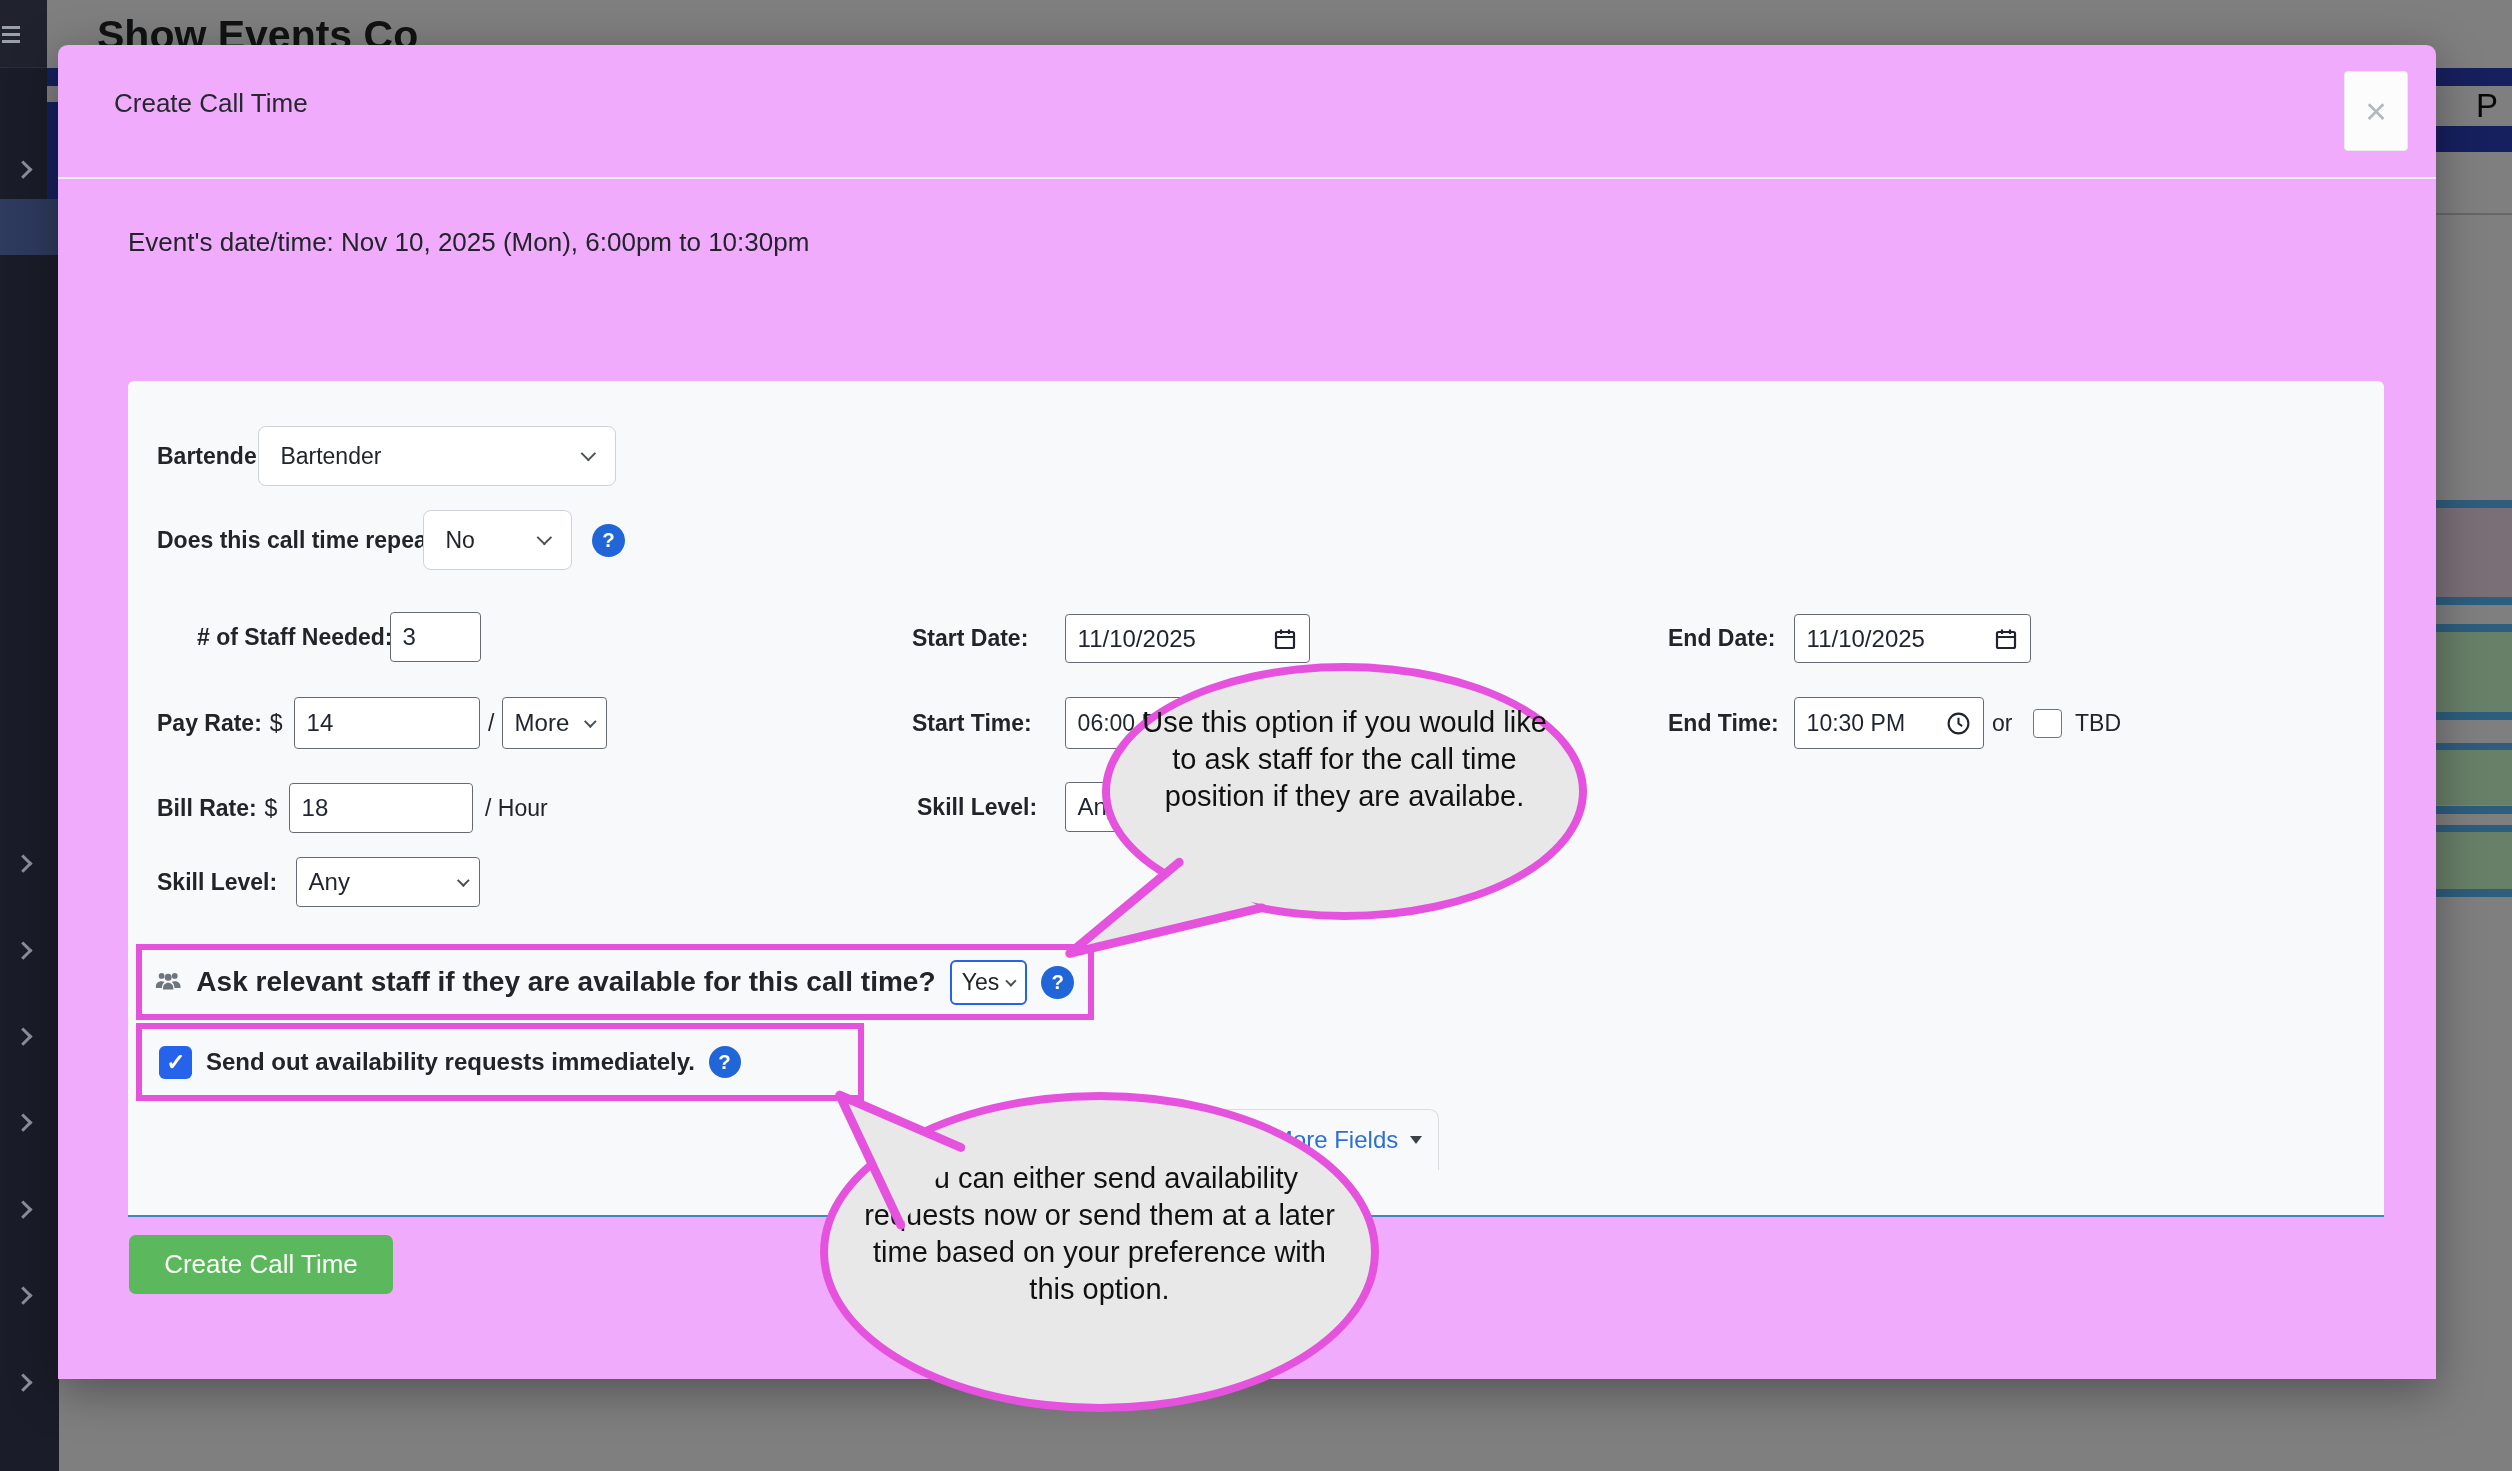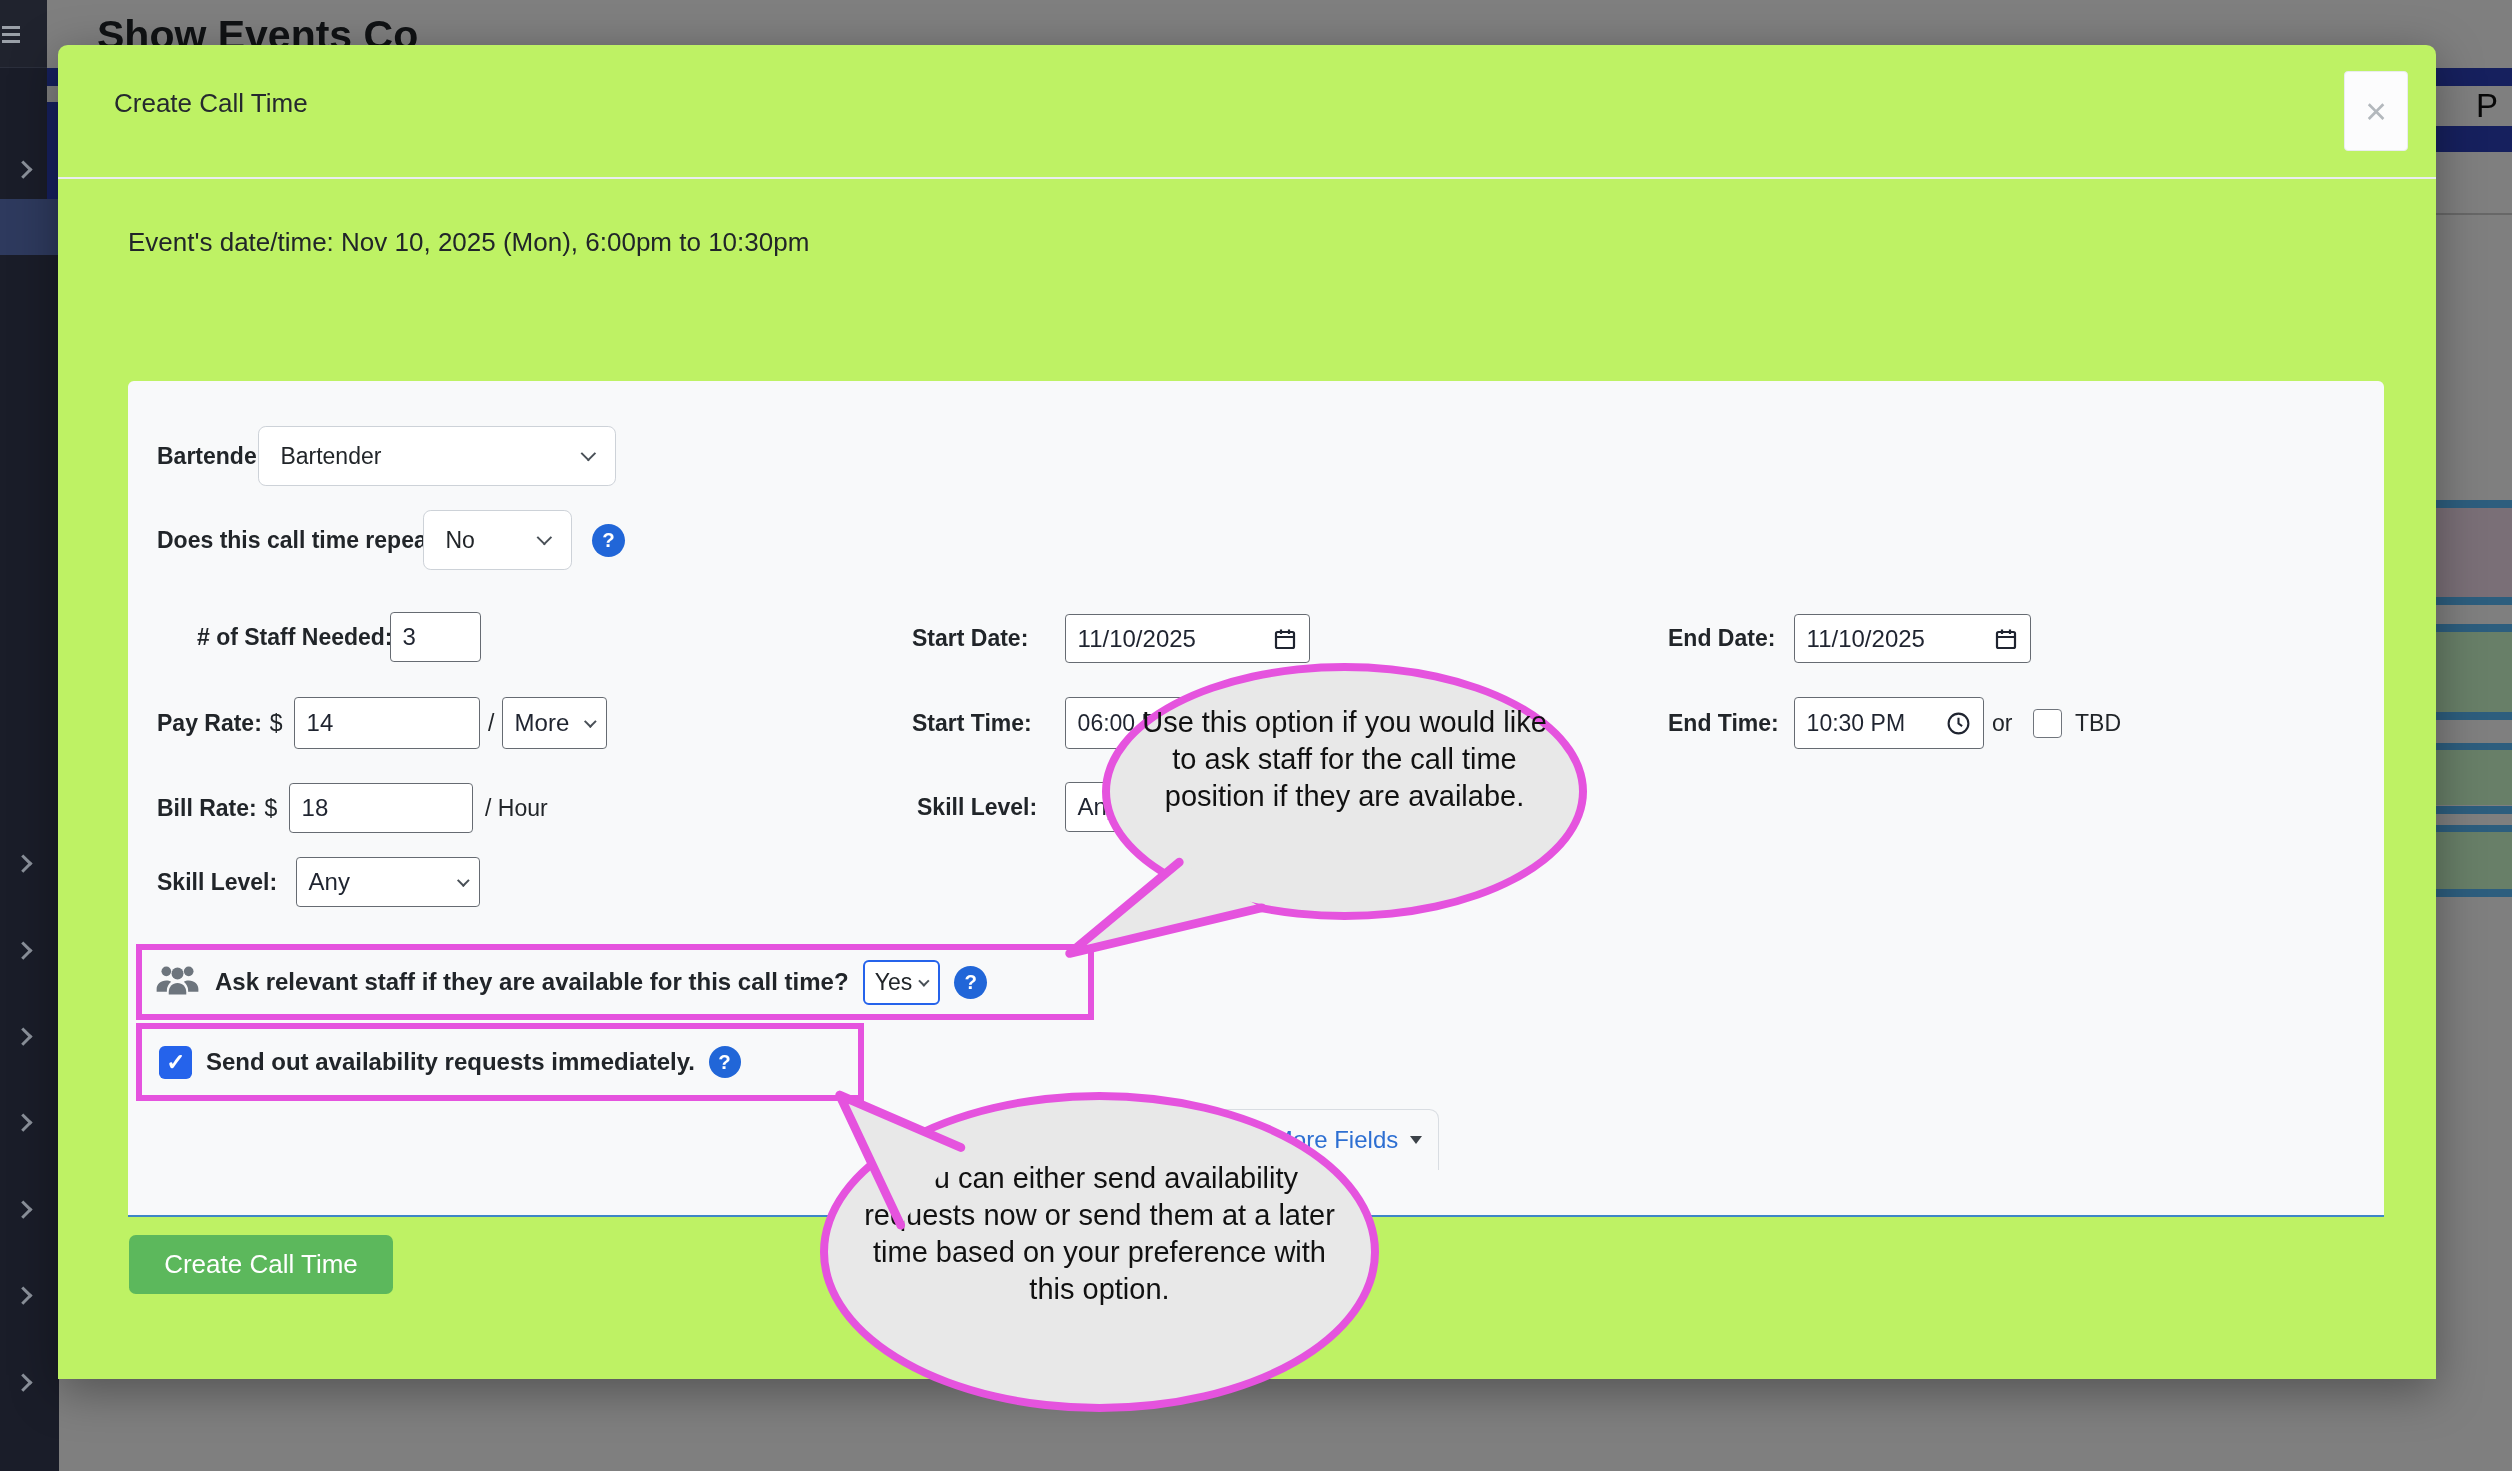--- a/index.html
+++ b/index.html
@@ -16,21 +16,21 @@
   .dim{position:absolute;inset:0;background:rgba(0,0,0,0.5);z-index:3;}
   
   .sidebar{position:absolute;left:0;top:0;width:47px;height:1472px;background:#1a1d29;z-index:5;}
   .sidebar-top{position:absolute;left:0;top:0;width:47px;height:68px;background:#20232e;border-bottom:1px solid #2b2f3c;}
   .sidebar-ext{position:absolute;left:47px;top:255px;width:11.6px;height:1216px;background:#1a1d29;z-index:5;}
   .sidebar-active{position:absolute;left:0;top:199px;width:58px;height:56px;background:#2e3a5e;z-index:6;}
   .burger{position:absolute;left:1.9px;top:26px;width:18.4px;height:16.5px;cursor:pointer;}
   .burger span{position:absolute;left:0;width:18.4px;height:3.4px;background:#9aa0a8;}
   .chev{position:absolute;left:16.5px;width:12.6px;height:12.6px;border-top:3.4px solid #8b919b;border-right:3.4px solid #8b919b;transform:rotate(45deg);z-index:7;}
   
-  .modal{position:absolute;left:58px;top:45px;width:2378px;height:1334px;background:#bef264;
+  .modal{position:absolute;left:58px;top:45px;width:2378px;height:1334px;background:#f0abfc;
          border-radius:9.7px 9.7px 0 0;box-shadow:0 11.6px 47px rgba(0,0,0,.35);z-index:10;}
   .modal-title{position:absolute;left:56px;top:43px;font-size:26px;font-weight:500;color:#25292e;}
   .modal-close{position:absolute;left:2286px;top:26px;width:64px;height:80px;background:#fcfcfd;
                border:1.9px solid #e9ecef;border-radius:3.9px;display:flex;align-items:center;justify-content:center;cursor:pointer;}
   .modal-close .x{font-size:37px;color:#b3b8bd;line-height:1;}
   .modal-divider{position:absolute;left:0;top:132px;width:100%;height:1.9px;background:#e9edf0;}
   .event-heading{position:absolute;left:70px;top:182px;font-size:26px;font-weight:400;}
   .desc{position:absolute;left:70px;top:239px;width:2233px;font-size:23px;line-height:35px;}
   
   .panel{position:absolute;left:70px;top:336px;width:2256px;height:836px;background:#f8f9fa;
@@ -235,21 +235,21 @@
 
       <div class="pink-box" style="left:7.8px;top:563px;width:958px;height:76px;padding:0 13.6px;gap:14.6px;">
         <svg width="45" height="41" viewBox="0 0 24 22" fill="#6d757d">
           <circle cx="6" cy="5" r="2.6"></circle>
             <circle cx="18" cy="5" r="2.6"></circle>
             <circle cx="12" cy="6.2" r="3.2"></circle>
           <path d="M0.8 14.5c0-2.6 2.1-4.6 5.2-4.6 1 0 1.9.2 2.6.7a6.3 6.3 0 0 0-2.3 4.4v1H.8z"></path>
           <path d="M23.2 14.5c0-2.6-2.1-4.6-5.2-4.6-1 0-1.9.2-2.6.7a6.3 6.3 0 0 1 2.3 4.4v1h5.5z"></path>
           <path d="M7.3 16.2c0-2.8 2-4.9 4.7-4.9s4.7 2.1 4.7 4.9v1.2H7.3z"></path>
         </svg>
-        <span class="lbl" style="font-size:24px;">Ask relevant staff if they are available for this call time?</span>
+        <span class="lbl" style="font-size:28px;">Ask relevant staff if they are available for this call time?</span>
         <div class="yes-sel">
           <span>Yes</span>
           <span class="care" style="width:7.8px;height:7.8px;margin:-2.9px 0 0 7.8px;"></span>
         </div>
         <div class="help">
             <span>?</span>
           </div>
       </div>
 
       <div class="pink-box" style="left:7.8px;top:642px;width:728px;height:78px;padding:0 17.5px;gap:13.6px;">

